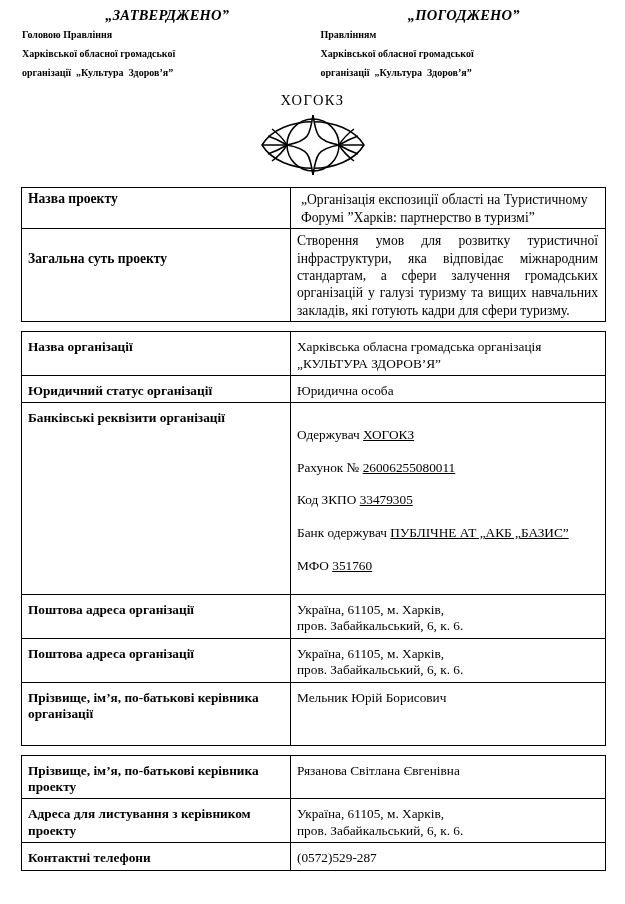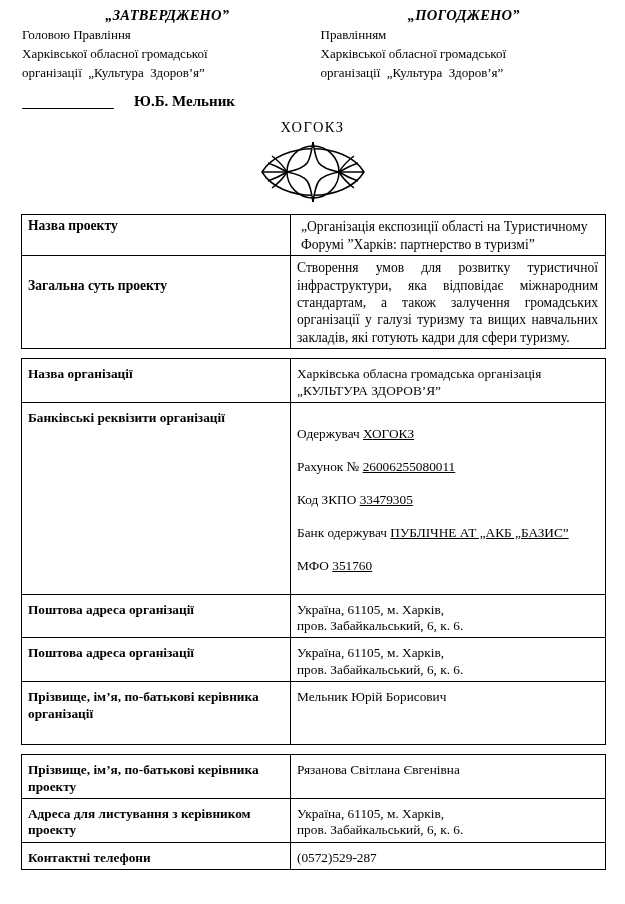--- a/index.html
+++ b/index.html
@@ -41,23 +41,24 @@
   .approval-title {
     font-weight: bold;
     font-style: italic;
     font-size: 14.5px;
     line-height: 18px;
     text-align: center;
     margin-bottom: 1px;
     letter-spacing: 0.2px;
   }
   .approval-line {
-    font-size: 13px;
+    font-size: 10px;
     line-height: 19px;
     white-space: pre;
+    font-weight: bold;
   }
 
   
   .signature-row {
     display: flex;
     align-items: flex-end;
     padding: 11px 18px 0 22px;
     box-sizing: border-box;
   }
   .sig-rule {
@@ -151,24 +152,20 @@
 організації  „Культура  Здоров’я”</div>
     </div>
     <div class="approval-col right">
       <div class="approval-title">„ПОГОДЖЕНО”</div>
       <div class="approval-line">Правлінням
 Харківської обласної громадської
 організації  „Культура  Здоров’я”</div>
     </div>
   </div>
 
-  <div class="signature-row">
-    <span class="sig-rule"></span>
-    <span class="sig-name">Ю.Б. Мельник</span>
-  </div>
 
   <div class="emblem-wrap">
     <div class="emblem-title">ХОГОКЗ</div>
     <svg class="emblem-svg" width="108" height="68" viewBox="0 0 108 68">
       <g fill="none" stroke="#000" stroke-width="1.5">
 
         <path d="M3 34 C 22 3, 86 3, 105 34 C 86 65, 22 65, 3 34 Z"></path>
 
         <circle cx="54" cy="34" r="26"></circle>
 
@@ -193,32 +190,36 @@
   </div>
 
   <table class="doc-table" id="table-1">
     <tbody>
       <tr>
         <td class="label" rowspan="1">Назва проекту</td>
         <td class="value title-cell">„Організація експозиції області на Туристичному Форумі ”Харків: партнерство в туризмі”</td>
       </tr>
       <tr>
         <td class="label label-essence">Загальна суть проекту</td>
-        <td class="value essence-cell">Створення умов для розвитку туристичної інфраструктури, яка відповідає міжнародним стандартам, а також залучення громадських організації у галузі туризму та вищих навчальних закладів, які готують кадри для сфери туризму.</td>
+        <td class="value essence-cell">Створення умов для розвитку туристичної інфраструктури, яка відповідає міжнародним стандартам, а сфери залучення громадських організацій у галузі туризму та вищих навчальних закладів, які готують кадри для сфери туризму.</td>
       </tr>
     </tbody>
   </table>
 
   <div class="tbl-gap-1"></div>
 
   <table class="doc-table" id="table-2">
     <tbody>
       <tr>
         <td class="label">Назва організації</td>
         <td class="value">Харківська обласна громадська організація „КУЛЬТУРА ЗДОРОВ’Я”</td>
+      </tr>
+      <tr>
+        <td class="label">Юридичний статус організації</td>
+        <td class="value">Юридична особа</td>
       </tr>
       <tr>
         <td class="label">Банківські реквізити організації</td>
         <td class="value">
           <span class="bank-line"><span>Одержувач </span><span class="u">ХОГОКЗ</span></span>
           <span class="bank-line"><span>Рахунок № </span><span class="u">26006255080011</span></span>
           <span class="bank-line"><span>Код ЗКПО </span><span class="u">33479305</span></span>
           <span class="bank-line"><span>Банк одержувач </span><span class="u">ПУБЛІЧНЕ АТ „АКБ „БАЗИС”</span></span>
           <span class="bank-line"><span>МФО </span><span class="u">351760</span></span>
         </td>

